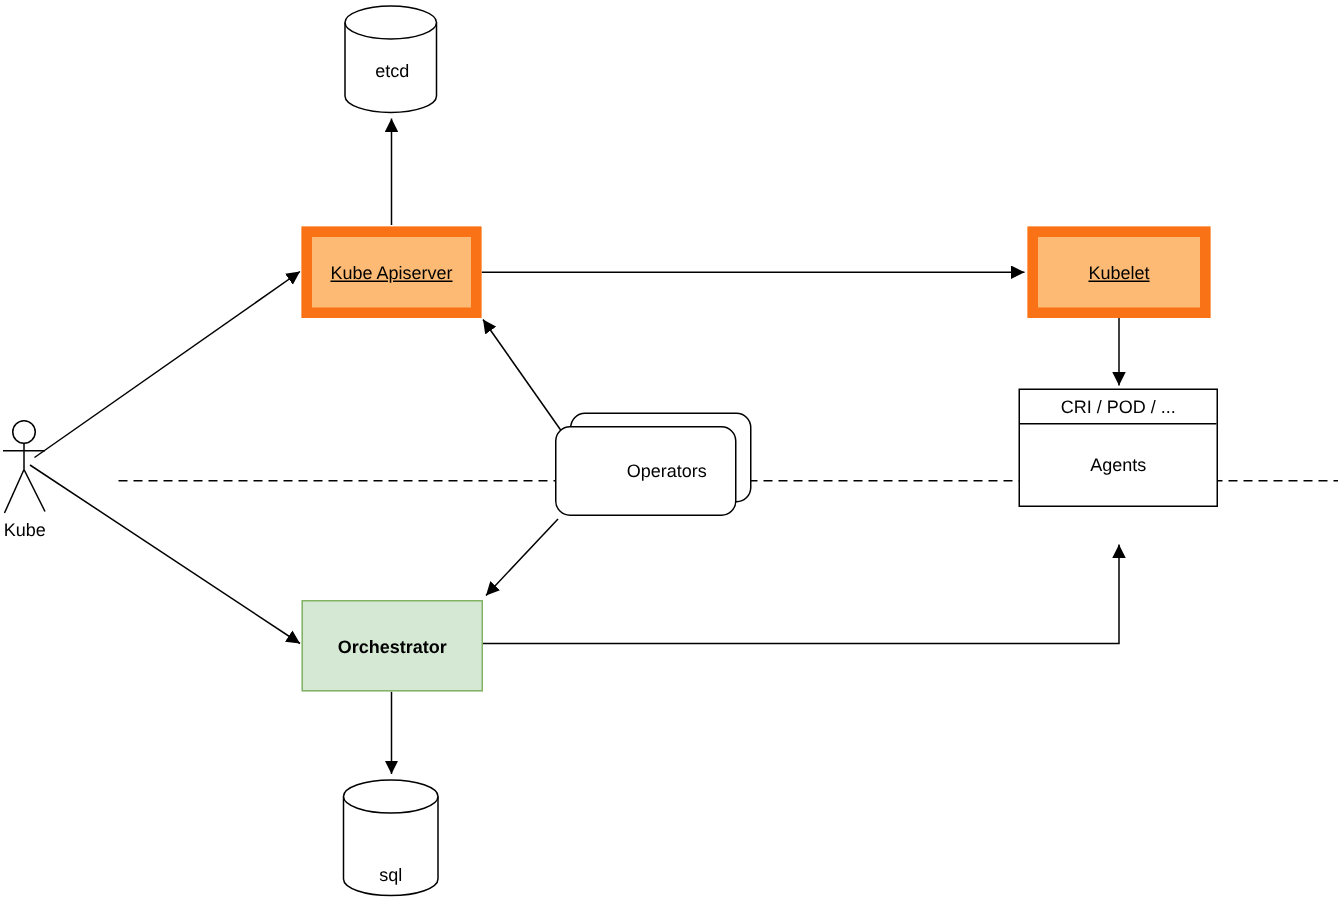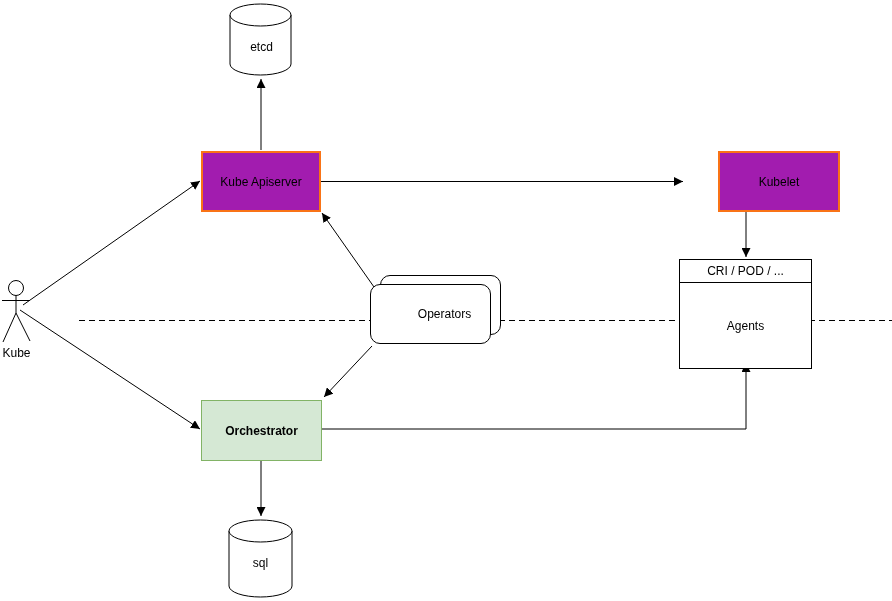--- a/index.html
+++ b/index.html
@@ -19,30 +19,30 @@
     width: 892px; height: 601px;
   }
   .node {
     position: absolute;
     box-sizing: border-box;
     display: flex;
     align-items: center;
     justify-content: center;
     text-align: center;
   }
-  .node-red   { background: #a21caf; border: 2px solid #f97316; }
+  .node-red   { background: #fdba74; border: 7px solid #f97316; text-decoration: underline; }
   .node-green { background: #d5e8d4; border: 1px solid #82b366; }
 
   .kube-apiserver { left: 201px; top: 151px; width: 120px; height: 61px; }
-  .kubelet        { left: 718px; top: 151px; width: 122px; height: 61px; }
+  .kubelet        { left: 685px; top: 151px; width: 122px; height: 61px; }
   .orchestrator   { left: 201px; top: 400px; width: 121px; height: 61px; font-weight: bold; }
 
   .agents-box {
     position: absolute;
-    left: 679px; top: 259px; width: 133px; height: 110px;
+    left: 679px; top: 259px; width: 133px; height: 79px;
     box-sizing: border-box;
     background: #ffffff;
     border: 1px solid #000000;
     display: flex;
     flex-direction: column;
   }
   .agents-header {
     height: 22px; line-height: 22px;
     border-bottom: 1px solid #000000;
     text-align: center;
@@ -75,21 +75,21 @@
     display: flex; align-items: center; justify-content: center;
     text-align: center;
     padding-left: 28px;
   }
 
   .shape-label {
     position: absolute;
     text-align: center;
   }
   .label-etcd { left: 230px; top: 24px;  width: 63px; margin-top: 16px; }
-  .label-sql  { left: 229px; top: 556px; width: 63px; }
+  .label-sql  { left: 229px; top: 576px; width: 63px; }
   .label-user { left: -1px;  top: 346px; width: 35px; }
 </style>
 </head>
 <body>
 
 <div class="canvas">
 
   <svg class="wires" viewBox="0 0 892 601">
     <defs>
       <marker id="arrow" viewBox="0 0 10 10" refX="10" refY="5" markerWidth="9" markerHeight="9" orient="auto-start-reverse">

